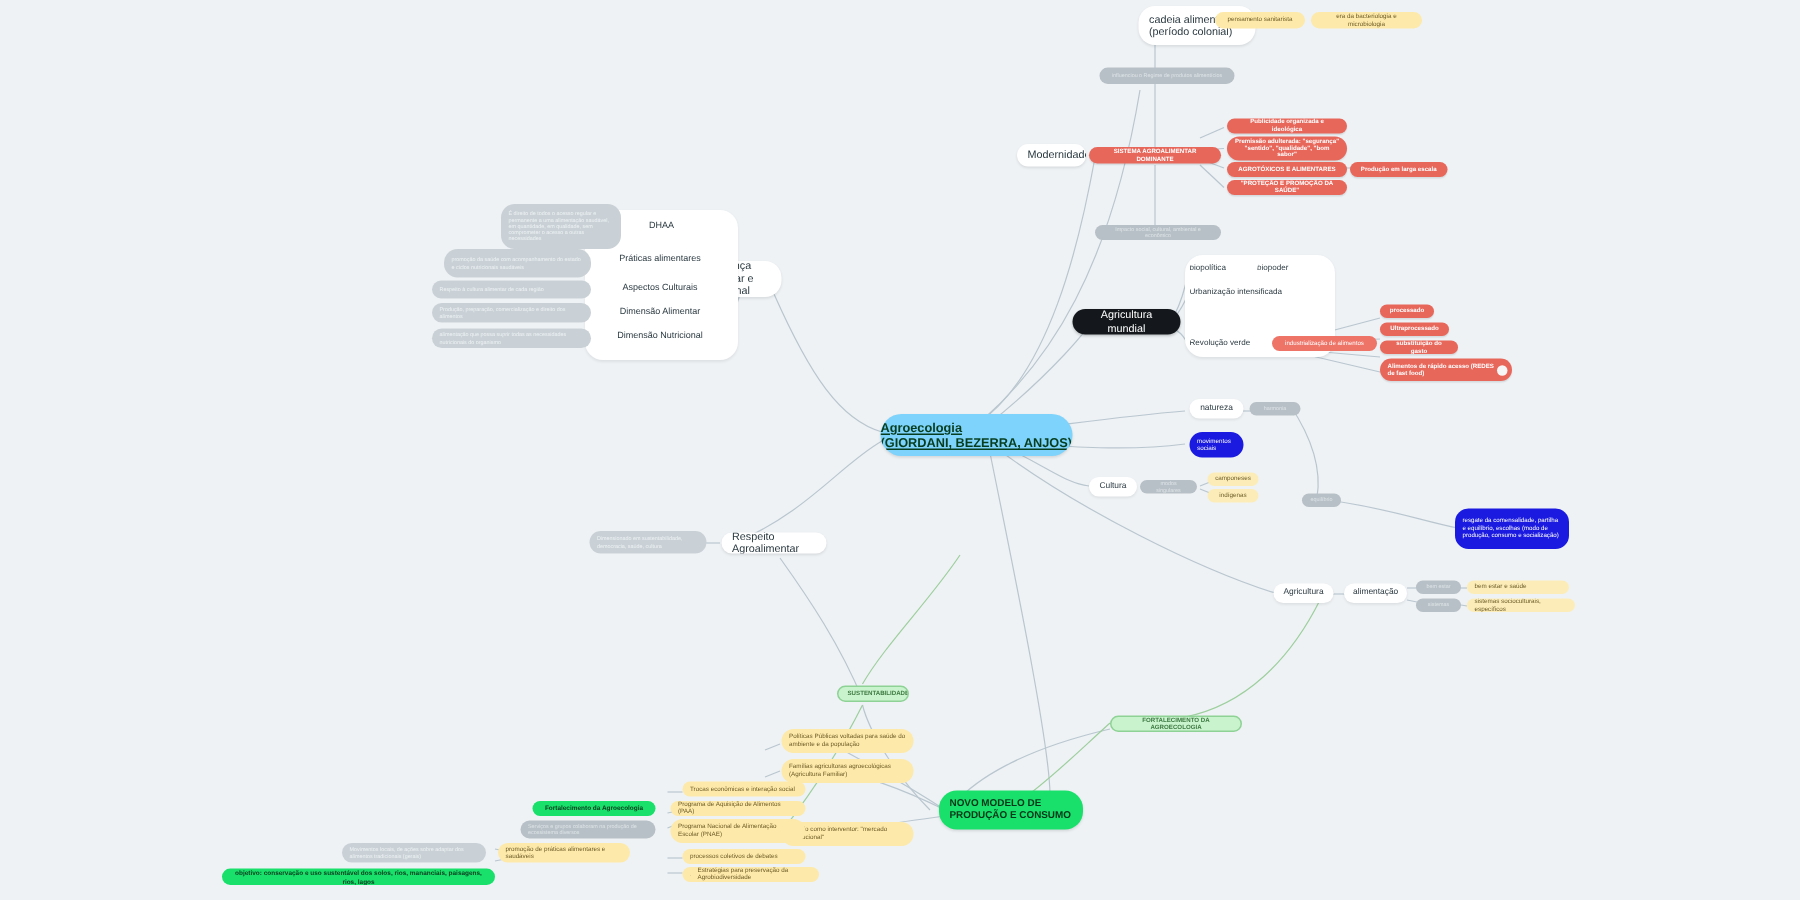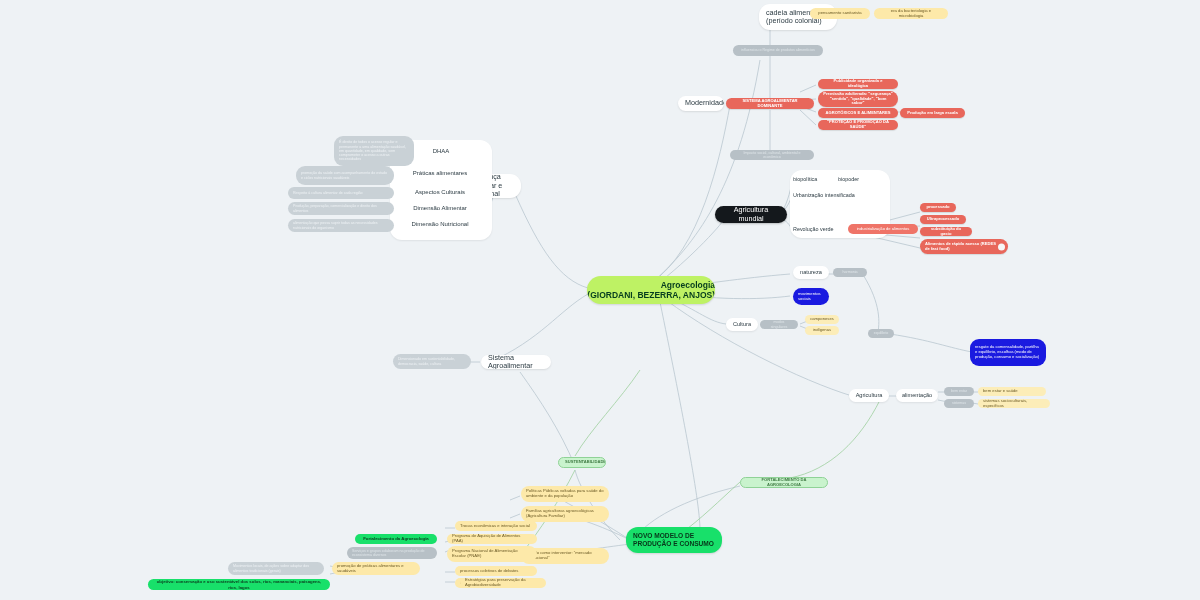--- a/index.html
+++ b/index.html
@@ -17,24 +17,25 @@
     display:flex;align-items:center;
     border-radius:11px;
     line-height:1.18;
     white-space:normal;
     overflow:hidden;
   }
   .node span{display:block;width:100%;}
 
   
   .n-root{
-    background:#bef264;color:#063d1e;
-    font-size:8.5px;font-weight:bold;text-align:right;
+    background:#7dd3fc;color:#063d1e;
+    font-size:8.5px;font-weight:bold;text-align:left;
     border-radius:16px;justify-content:center;
     box-shadow:0 1px 2px rgba(0,0,0,.12);
+    text-decoration:underline;
   }
   .n-white{
     background:#ffffff;color:#2b3a42;
     font-size:7.2px;
     box-shadow:0 1px 2px rgba(0,0,0,.10);
     padding:4px 7px;
   }
   .n-dark{
     background:#14181c;color:#ffffff;
     font-size:7.2px;
@@ -314,21 +315,21 @@
     <span>Respeito à cultura alimentar de cada região</span>
   </div>
   <div class="node n-graylight" style="left:288px;top:202px;width:106px;height:13px;">
     <span>Produção, preparação, comercialização e direito dos alimentos</span>
   </div>
   <div class="node n-graylight" style="left:288px;top:219px;width:106px;height:13px;">
     <span>alimentação que possa suprir todas as necessidades nutricionais do organismo</span>
   </div>
 
   <div class="node n-white" style="left:481px;top:355px;width:70px;height:14px;">
-    <span>Sistema Agroalimentar</span>
+    <span>Respeito Agroalimentar</span>
   </div>
   <div class="node n-graylight" style="left:393px;top:354px;width:78px;height:15px;">
     <span>Dimensionado em sustentabilidade, democracia, saúde, cultura</span>
   </div>
 
   <div class="node n-wsmall" style="left:793px;top:266px;width:36px;height:13px;justify-content:center;text-align:center;">
     <span>natureza</span>
   </div>
   <div class="node n-gray" style="left:833px;top:268px;width:34px;height:9px;justify-content:center;text-align:center;">
     <span>harmonia</span>

